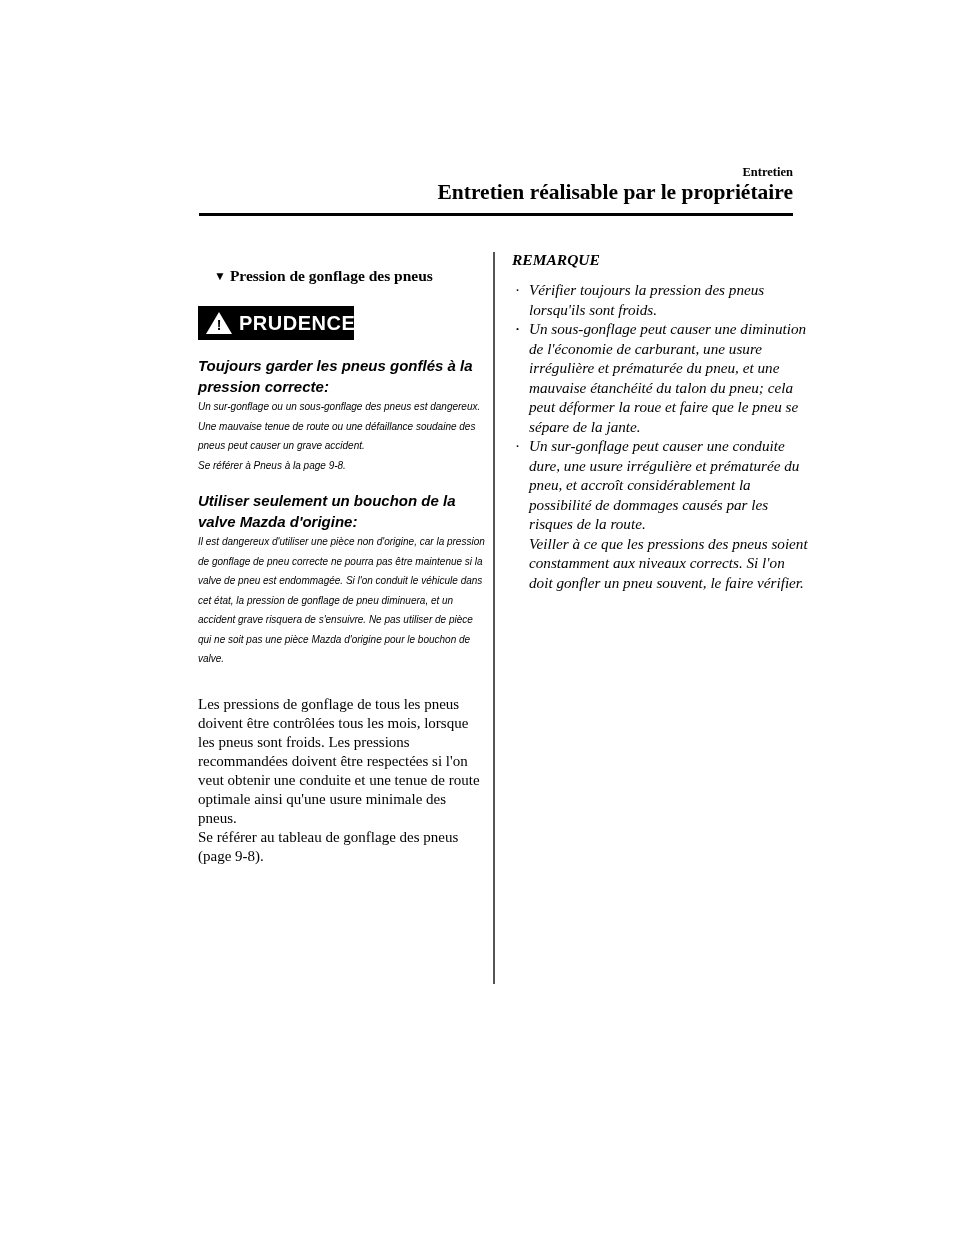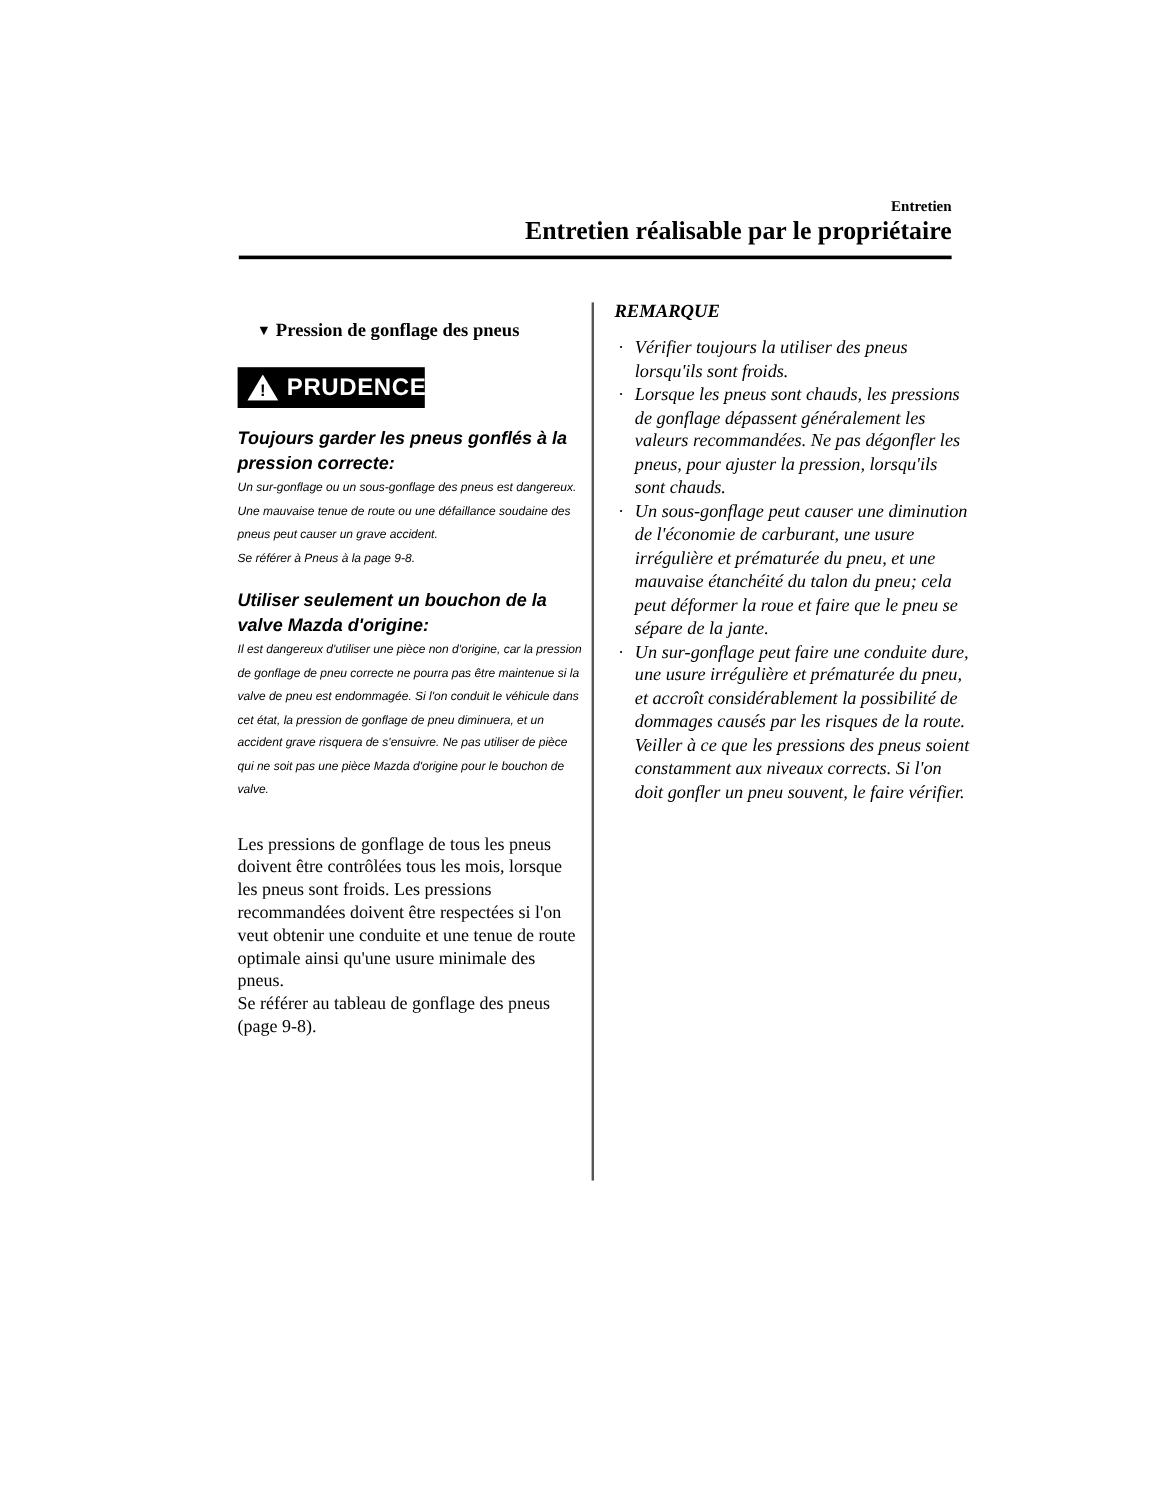--- a/index.html
+++ b/index.html
@@ -208,30 +208,30 @@
     </div>
 
     <p class="body-par">Les pressions de gonflage de tous les pneus doivent être contrôlées tous les mois, lorsque les pneus sont froids. Les pressions recommandées doivent être respectées si l'on veut obtenir une conduite et une tenue de route optimale ainsi qu'une usure minimale des pneus.
 Se référer au tableau de gonflage des pneus (page 9-8).</p>
   </section>
 
   <section class="col-right">
     <h3 class="note-label">REMARQUE</h3>
     <ul class="note-list">
       <li>
-        <span class="dot">·</span><span>Vérifier toujours la utiliser des pneus lorsqu'ils sont froids.</span>
-      </li>
-      <li>
-        <span class="dot">·</span><span>Lorsque les pneus sont chauds, les pressions de gonflage dépassent généralement les valeurs recommandées. Ne pas dégonfler les pneus, pour ajuster la pression, lorsqu'ils sont chauds.</span>
+        <span class="dot">·</span><span>Vérifier toujours la pression des pneus lorsqu'ils sont froids.</span>
+      </li>
+      <li>
+        <span class="dot">·</span>
       </li>
       <li>
         <span class="dot">·</span><span>Un sous-gonflage peut causer une diminution de l'économie de carburant, une usure irrégulière et prématurée du pneu, et une mauvaise étanchéité du talon du pneu; cela peut déformer la roue et faire que le pneu se sépare de la jante.</span>
       </li>
       <li>
-        <span class="dot">·</span><span>Un sur-gonflage peut faire une conduite dure, une usure irrégulière et prématurée du pneu, et accroît considérablement la possibilité de dommages causés par les risques de la route.</span>
+        <span class="dot">·</span><span>Un sur-gonflage peut causer une conduite dure, une usure irrégulière et prématurée du pneu, et accroît considérablement la possibilité de dommages causés par les risques de la route.</span>
       </li>
     </ul>
     <p class="note-closing">Veiller à ce que les pressions des pneus soient constamment aux niveaux corrects. Si l'on doit gonfler un pneu souvent, le faire vérifier.</p>
   </section>
 
   <div class="page-number">6-41</div>
   <div class="watermark">carmanualsonline.info</div>
 
 </div>
 

